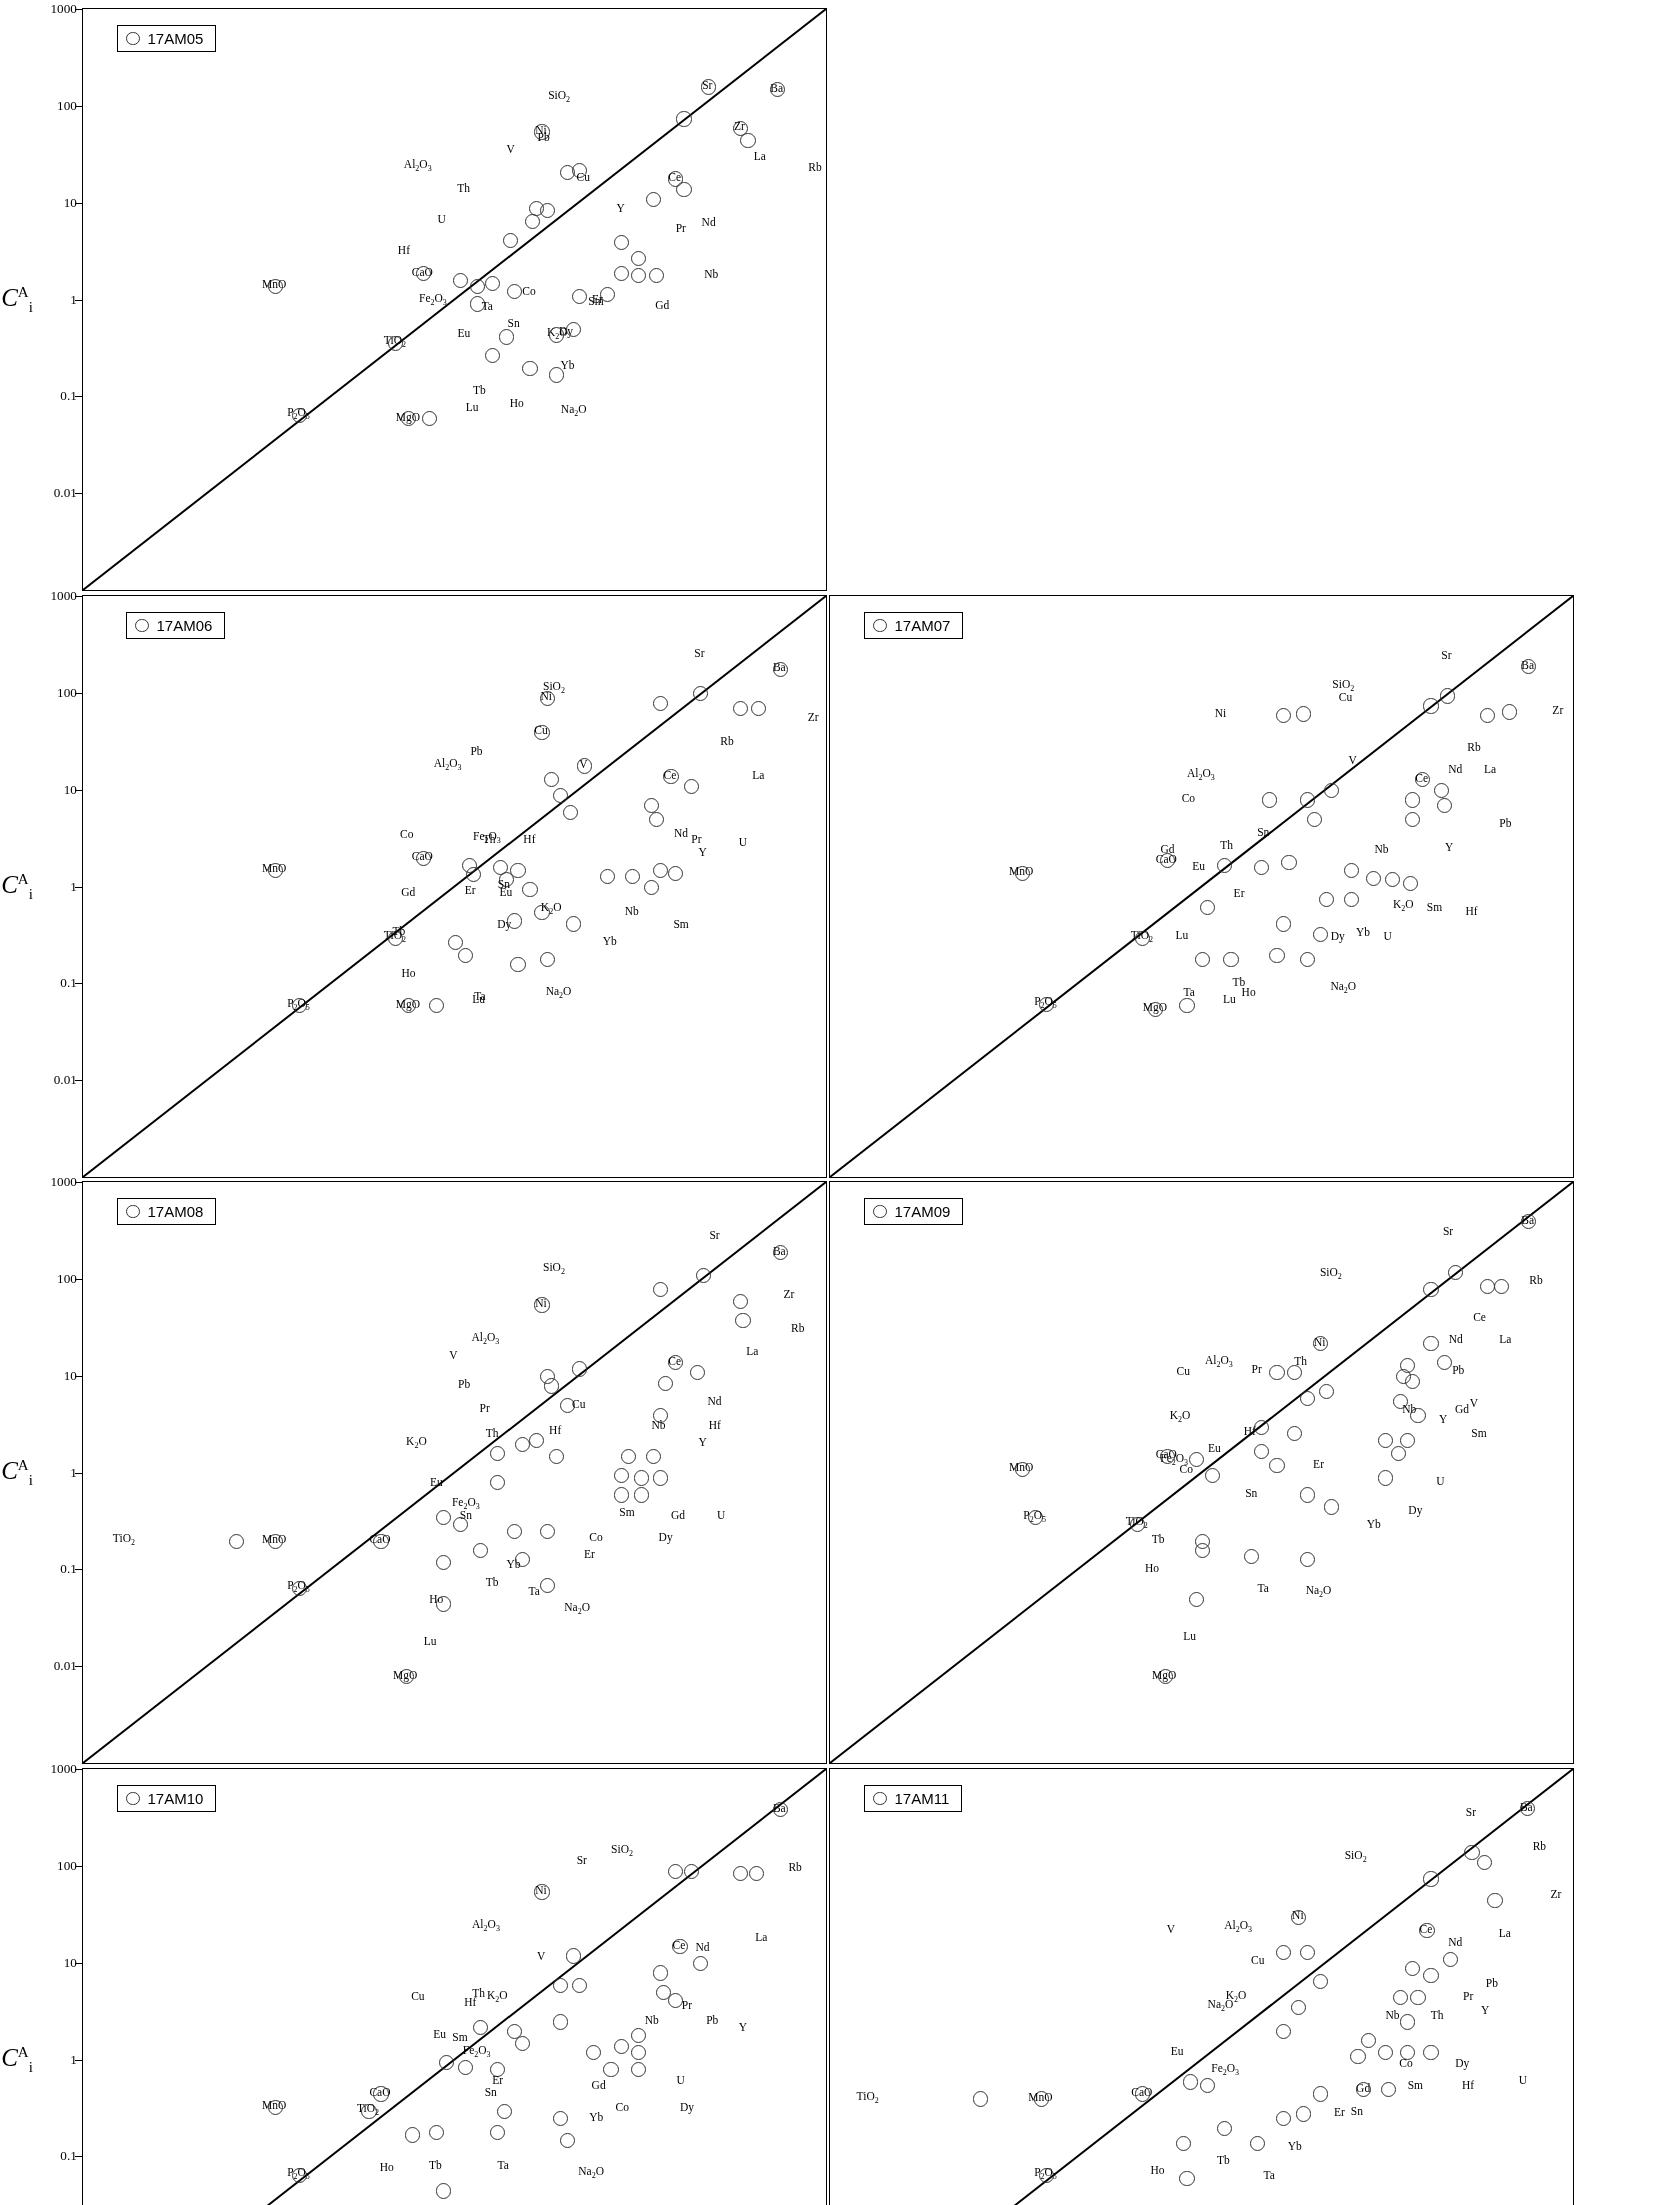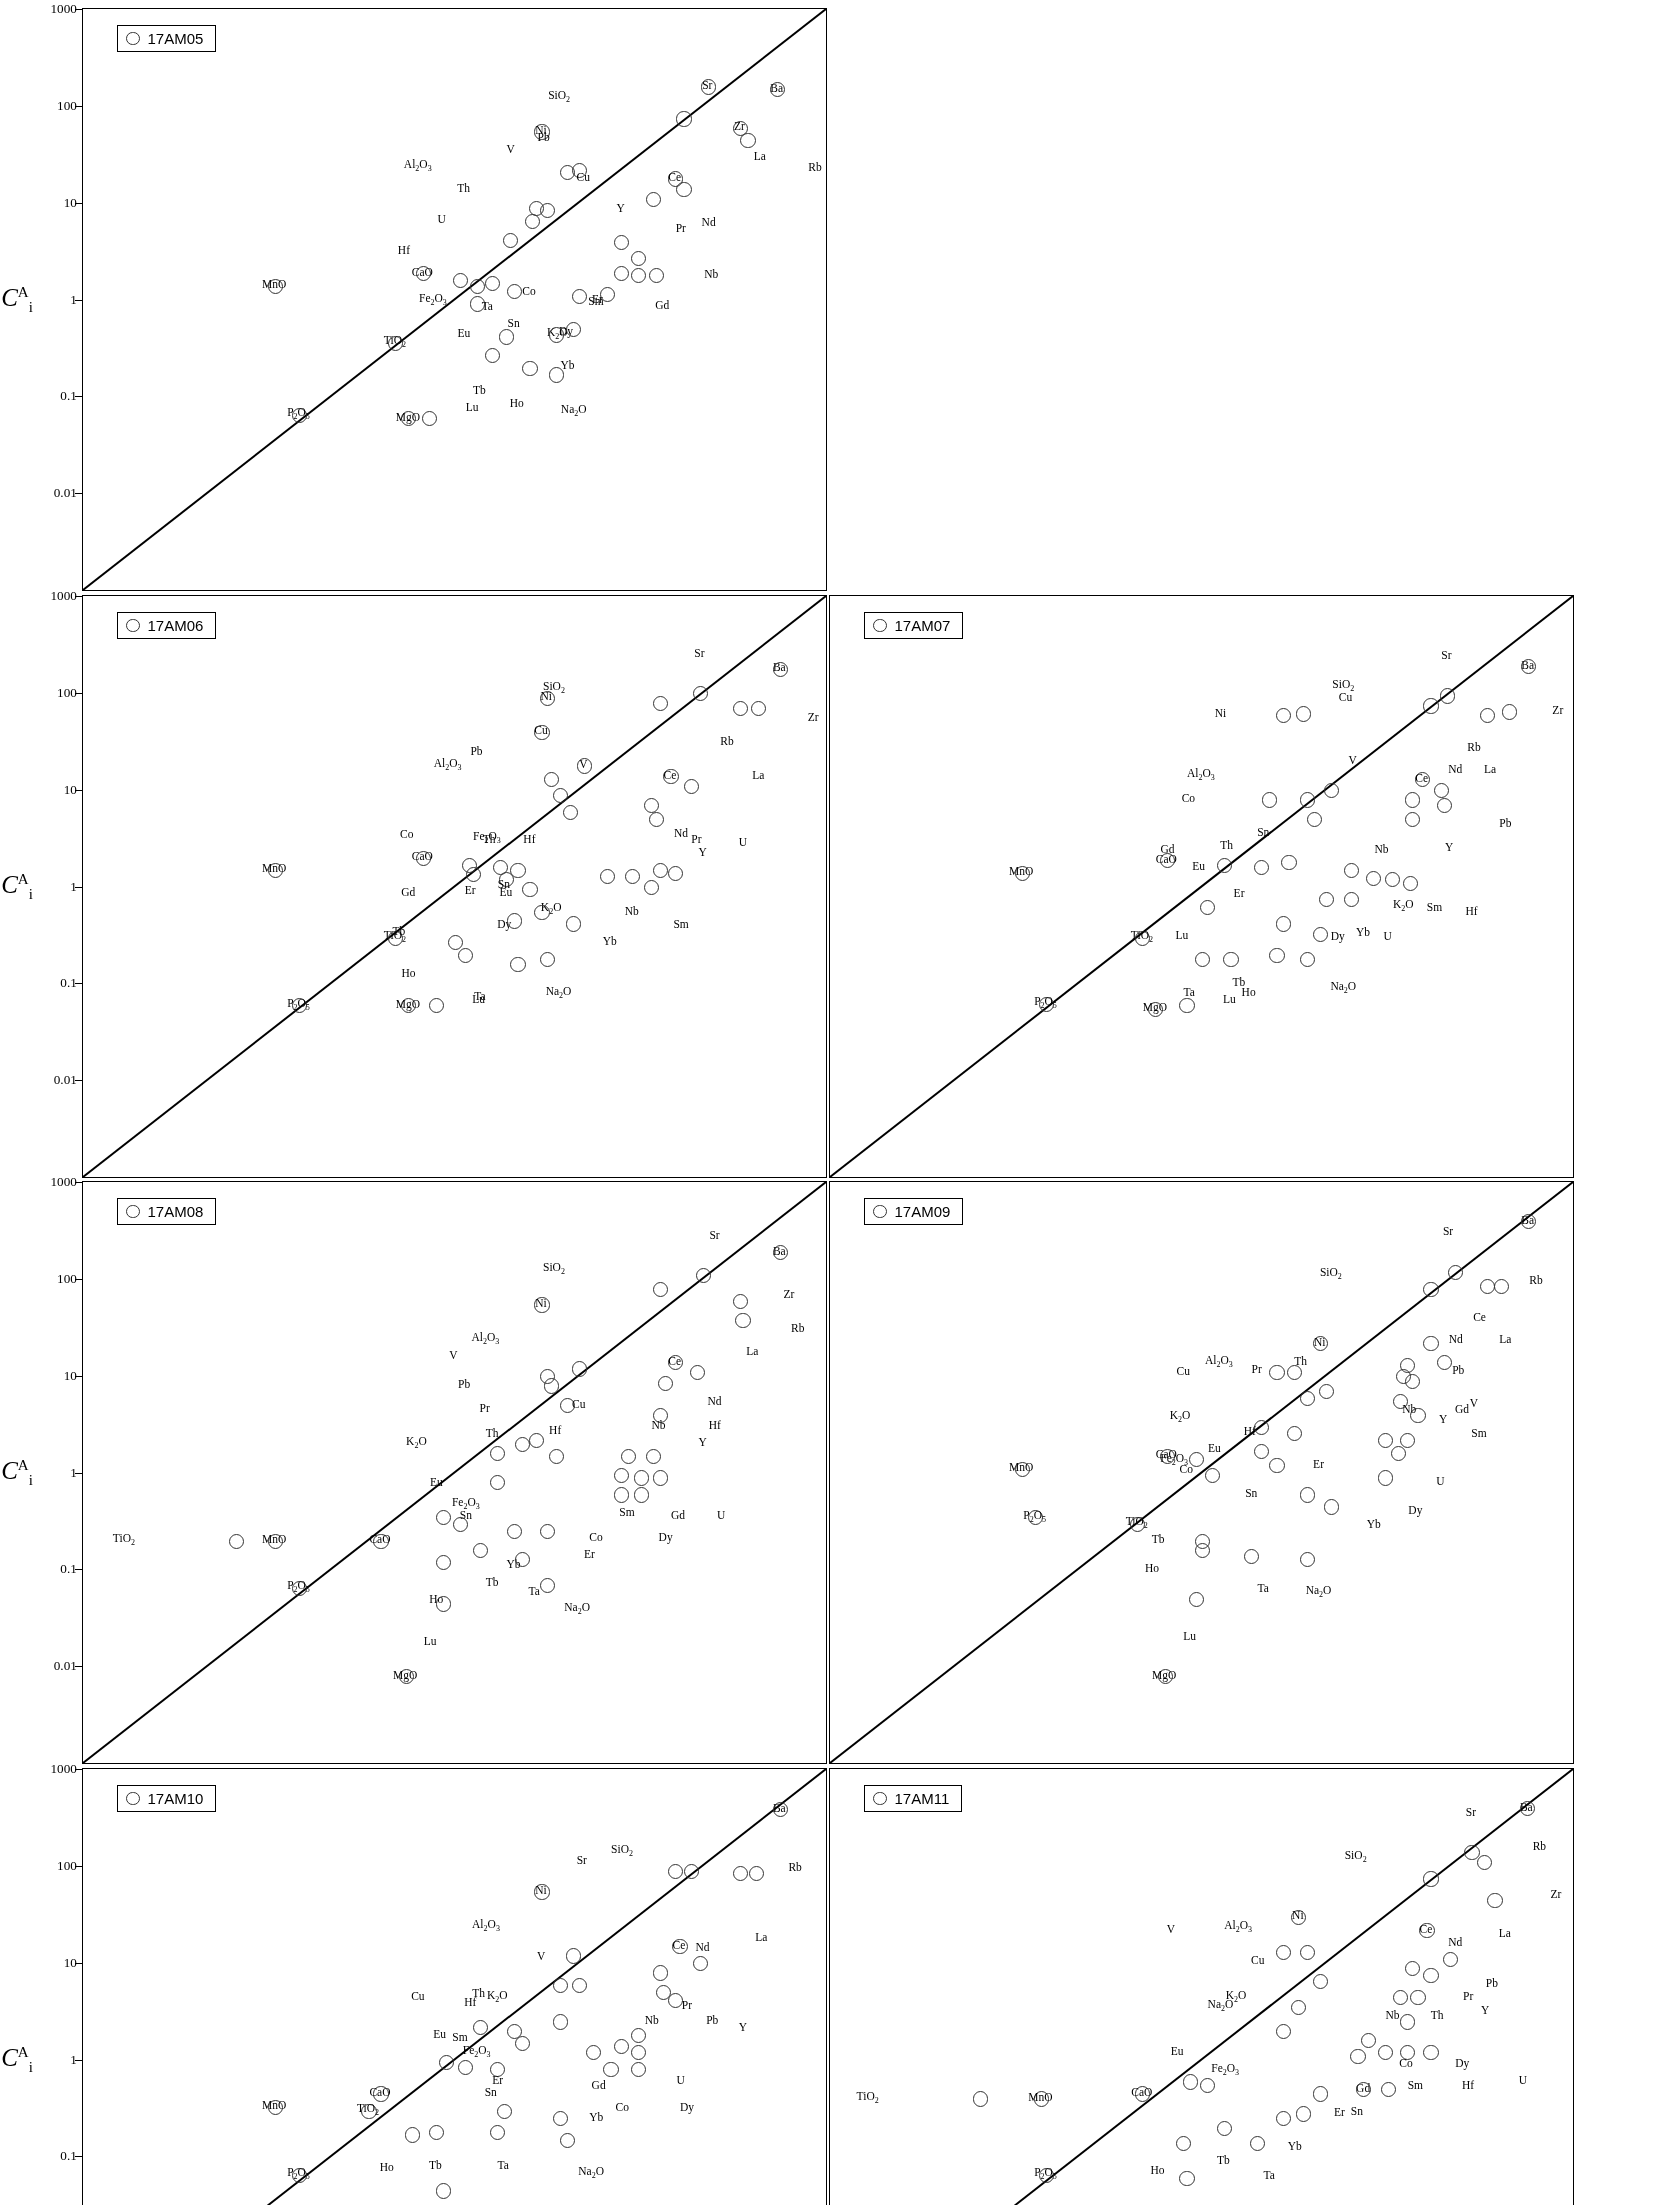--- a/index.html
+++ b/index.html
@@ -204,21 +204,21 @@
           <div class="lab" style="left: 53.4192%; top: 69.098%;">Ta</div>
           <div class="pt" style="left: 62.3394%; top: 62.4121%;"></div>
           <div class="lab" style="left: 64.006%; top: 68.2455%;">Na<sub>2</sub>O</div>
           <div class="pt" style="left: 29.006%; top: 70.3641%;"></div>
           <div class="lab" style="left: 29.006%; top: 70.3641%;">P<sub>2</sub>O<sub>5</sub></div>
           <div class="pt" style="left: 43.7208%; top: 70.3641%;"></div>
           <div class="lab" style="left: 43.7208%; top: 70.3641%;">MgO</div>
           <div class="pt" style="left: 47.4183%; top: 70.3641%;"></div>
           <div class="lab" style="left: 53.2516%; top: 69.5308%;">Lu</div>
         </div>
-        <div class="legend" style="left: 34px; top: 16px;">
+        <div class="legend" style="left: 43px; top: 16px;">
           <div class="lgcirc"></div>
           <div class="lgtext">17AM06</div>
         </div>
         <div class="ytick" style="top: 0%;">1000</div>
         <div class="tickmark-y" style="top: 0%;"></div>
         <div class="ytick" style="top: 16.6667%;">100</div>
         <div class="tickmark-y" style="top: 16.6667%;"></div>
         <div class="ytick" style="top: 33.3333%;">10</div>
         <div class="tickmark-y" style="top: 33.3333%;"></div>
         <div class="ytick" style="top: 50%;">1</div>

